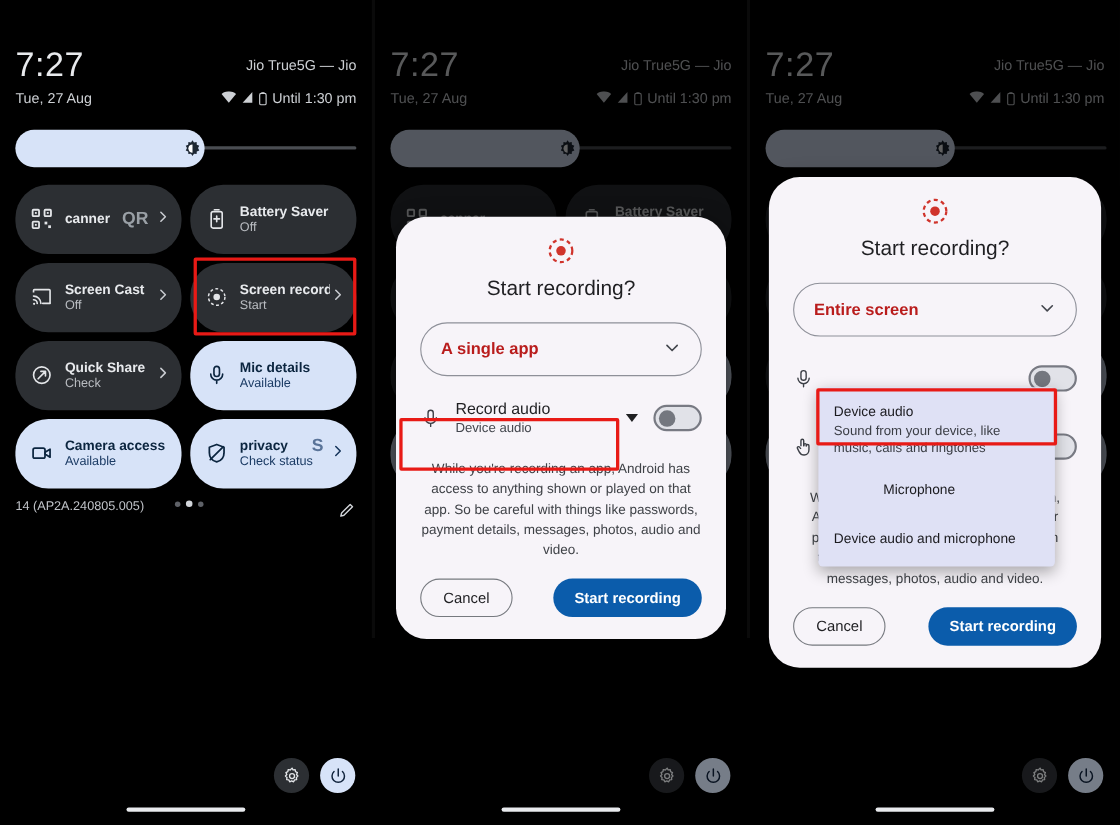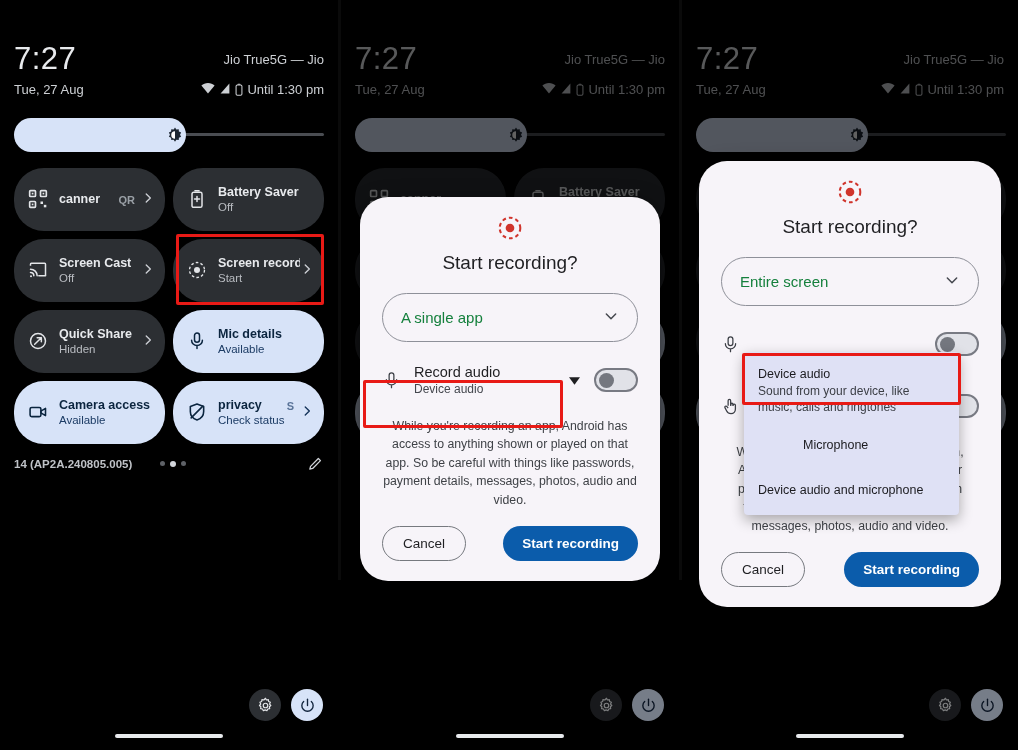--- a/index.html
+++ b/index.html
@@ -81,34 +81,34 @@
     white-space: nowrap; overflow: hidden; line-height: 1.25;
   }
   .tile .tsub {
     font-size: 11.5px; color: #b9bcc1; white-space: nowrap; overflow: hidden; line-height: 1.25;
   }
   .tile.on .tlabel { color: #0b253f; }
   .tile.on .tsub { color: #1b3b64; }
   .tile .tchev { flex: 0 0 auto; width: 16px; color: #c9ccd1; }
   .tile.on .tchev { color: #17365c; }
   .tile .ghost {
-    position: absolute; font-size: 11px; font-weight: bold; color: #9aa0a6;
+    position: absolute; font-size: 16px; font-weight: bold; color: #9aa0a6;
     top: 50%; transform: translateY(-50%);
   }
   .tile.on .ghost { color: #5a7499; }
 
   .redbox {
     position: absolute; border: 3px solid #e81a16; border-radius: 2px;
     pointer-events: none; z-index: 40;
   }
 
   
   .qs-footer {
     position: absolute; left: 14px; top: 455px; width: 310px;
-    display: flex; align-items: center; font-weight: bold;
+    display: flex; align-items: flex-start;
   }
   .build { font-size: 11.5px; color: #bfc2c7; }
   .dots { display: flex; gap: 5px; margin-left: 28px; align-items: center; }
   .dots i { width: 5px; height: 5px; border-radius: 50%; background: #5e6167; display: block; }
   .dots i.active { background: #d2d5da; width: 6px; height: 6px; }
   .pencil { margin-left: auto; width: 17px; height: 17px; color: #d2d5da; }
 
   
   .bottombtns { position: absolute; right: 15px; bottom: 29px; display: flex; gap: 10px; }
   .circbtn {
@@ -137,21 +137,21 @@
   }
   .p2 .dialog { left: 19px; top: 197px; width: 300px; }
   .p3 .dialog { left: 17px; top: 161px; width: 302px; }
   .dlg-icon { display: flex; justify-content: center; margin-bottom: 11px; }
   .dlg-title {
     text-align: center; font-size: 19px; color: #1f1f22; margin-bottom: 19px;
   }
   .select {
     height: 49px; border: 1px solid #8e9099; border-radius: 25px;
     display: flex; align-items: center; padding: 0 18px;
-    font-size: 15px; color: #15803d;
+    font-size: 15px; color: #b91c1c; font-weight: bold;
   }
   .select .sv { flex: 1 1 auto; }
   .select .chev { width: 16px; color: #44474e; }
 
   .audiorow {
     position: relative;
     margin-top: 14px; display: flex; align-items: center; min-height: 48px;
   }
   .audiorow .mic { width: 19px; height: 19px; color: #3c3f46; flex: 0 0 auto; margin-right: 13px; }
   .audiorow .arbody { flex: 1 1 auto; }
@@ -328,21 +328,21 @@
 
       <div class="tile">
         <span class="ticon">
           <svg width="20" height="20" viewBox="0 0 24 24" fill="none" stroke="currentColor" stroke-width="1.8">
               <circle cx="12" cy="12" r="9"></circle>
               <path d="M8 16l8-8M16 8v5M16 8h-5" stroke-linecap="round" stroke-linejoin="round"></path>
             </svg>
         </span>
         <div class="tbody">
           <div class="tlabel">Quick Share</div>
-          <div class="tsub">Hidden</div>
+          <div class="tsub">Check</div>
         </div>
         <span class="tchev">
           <svg width="14" height="14" viewBox="0 0 24 24" fill="none" stroke="currentColor" stroke-width="2.4" stroke-linecap="round" stroke-linejoin="round">
               <polyline points="9 5 16 12 9 19"></polyline>
             </svg>
         </span>
       </div>
 
       <div class="tile on">
         <span class="ticon">

